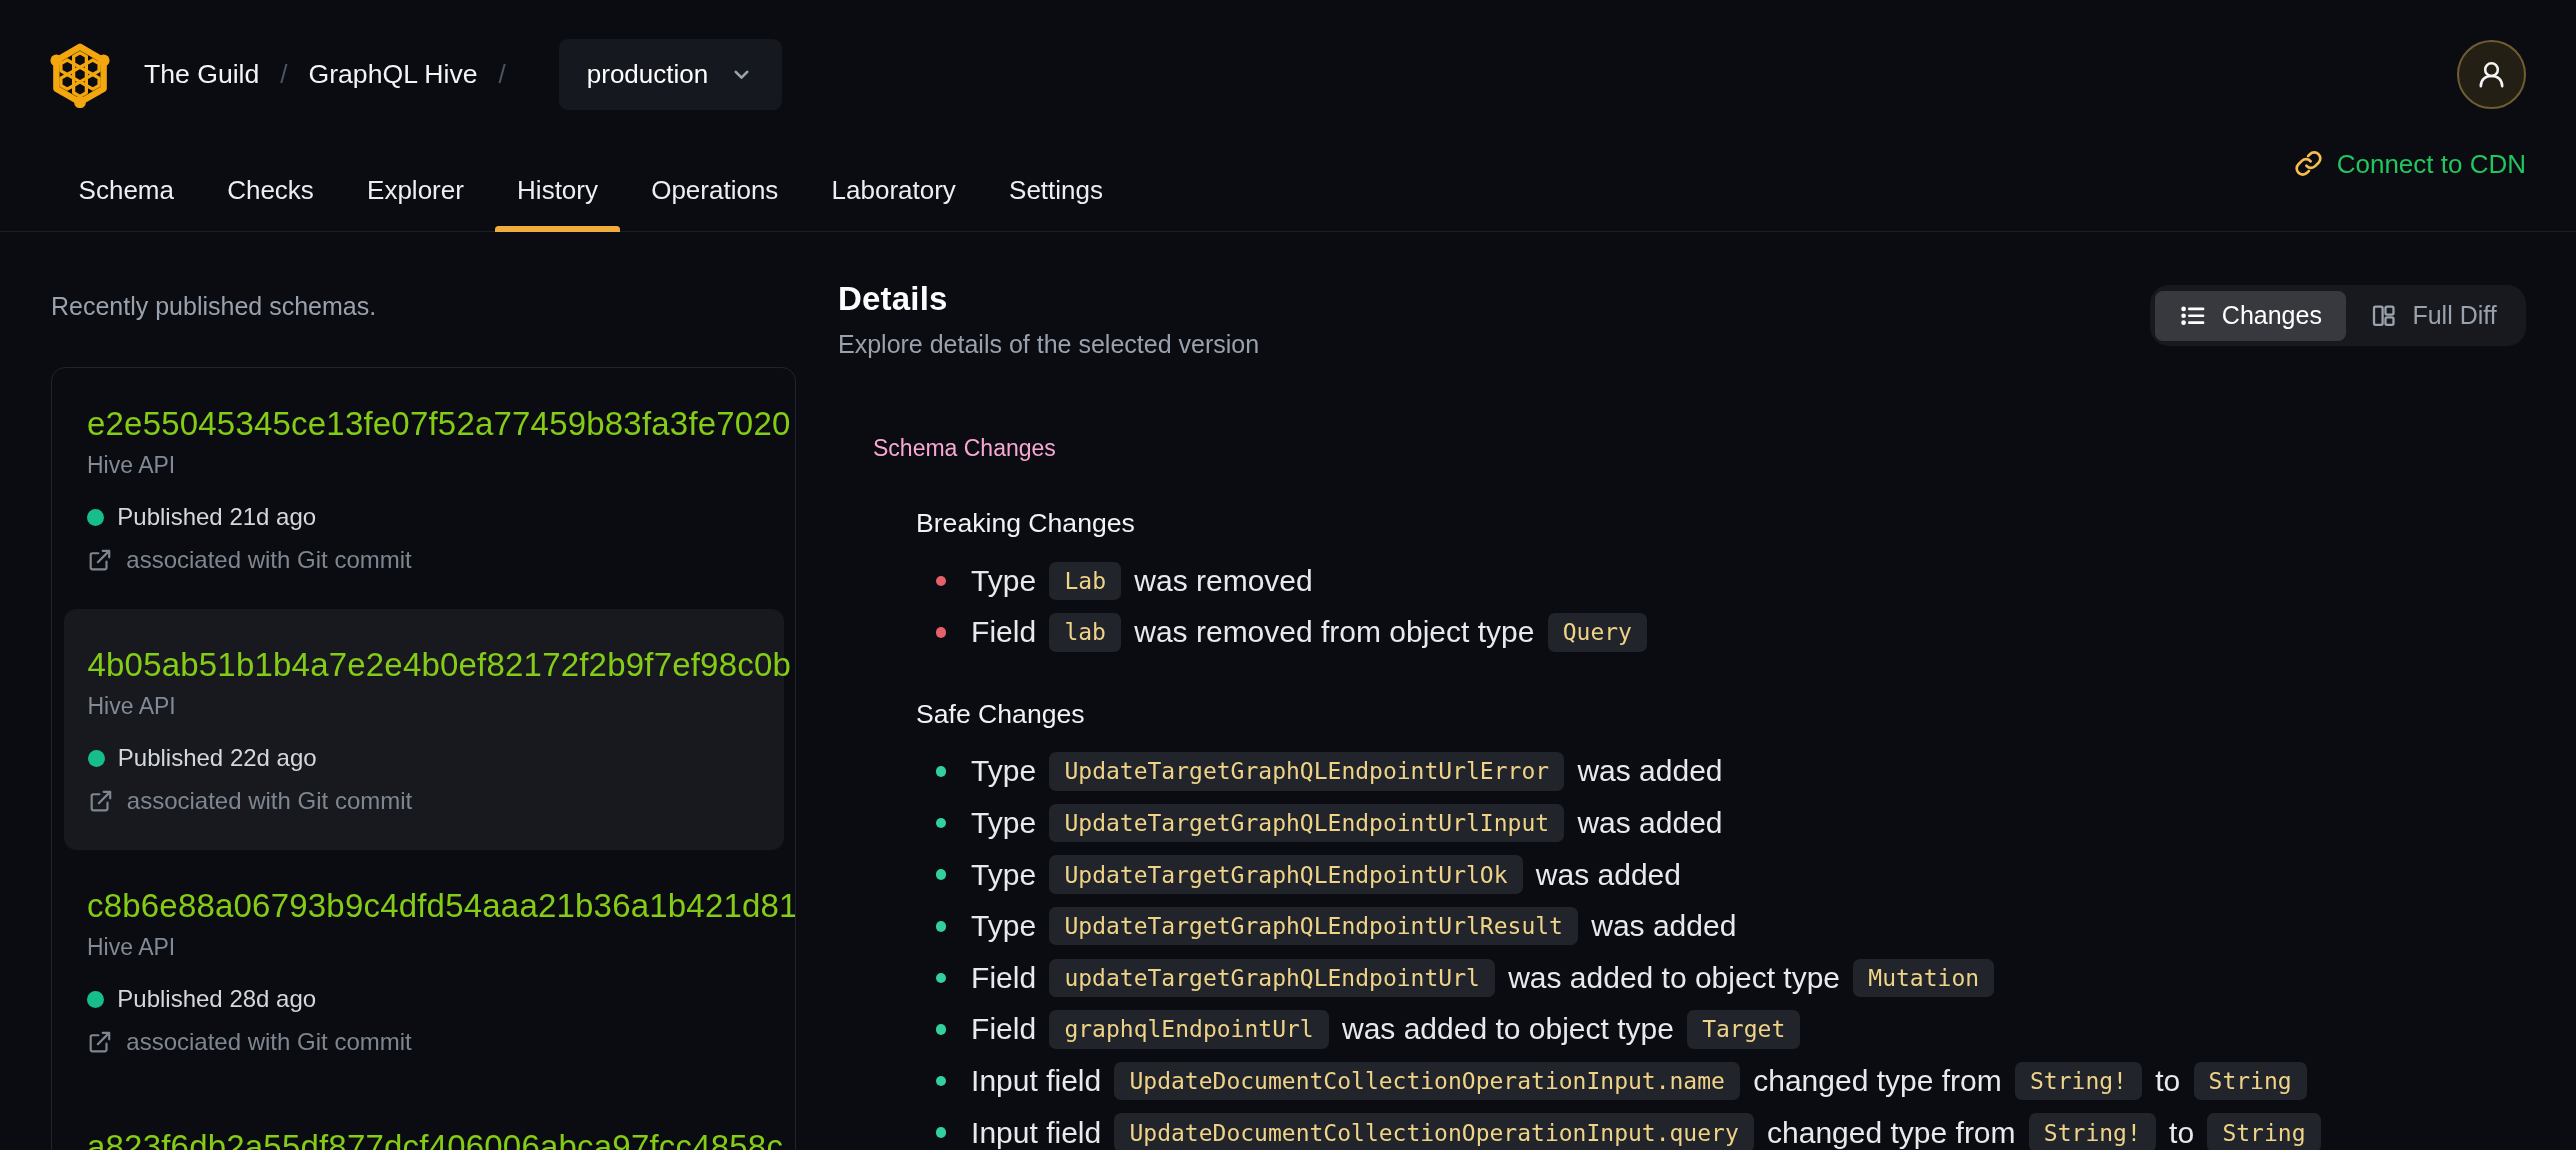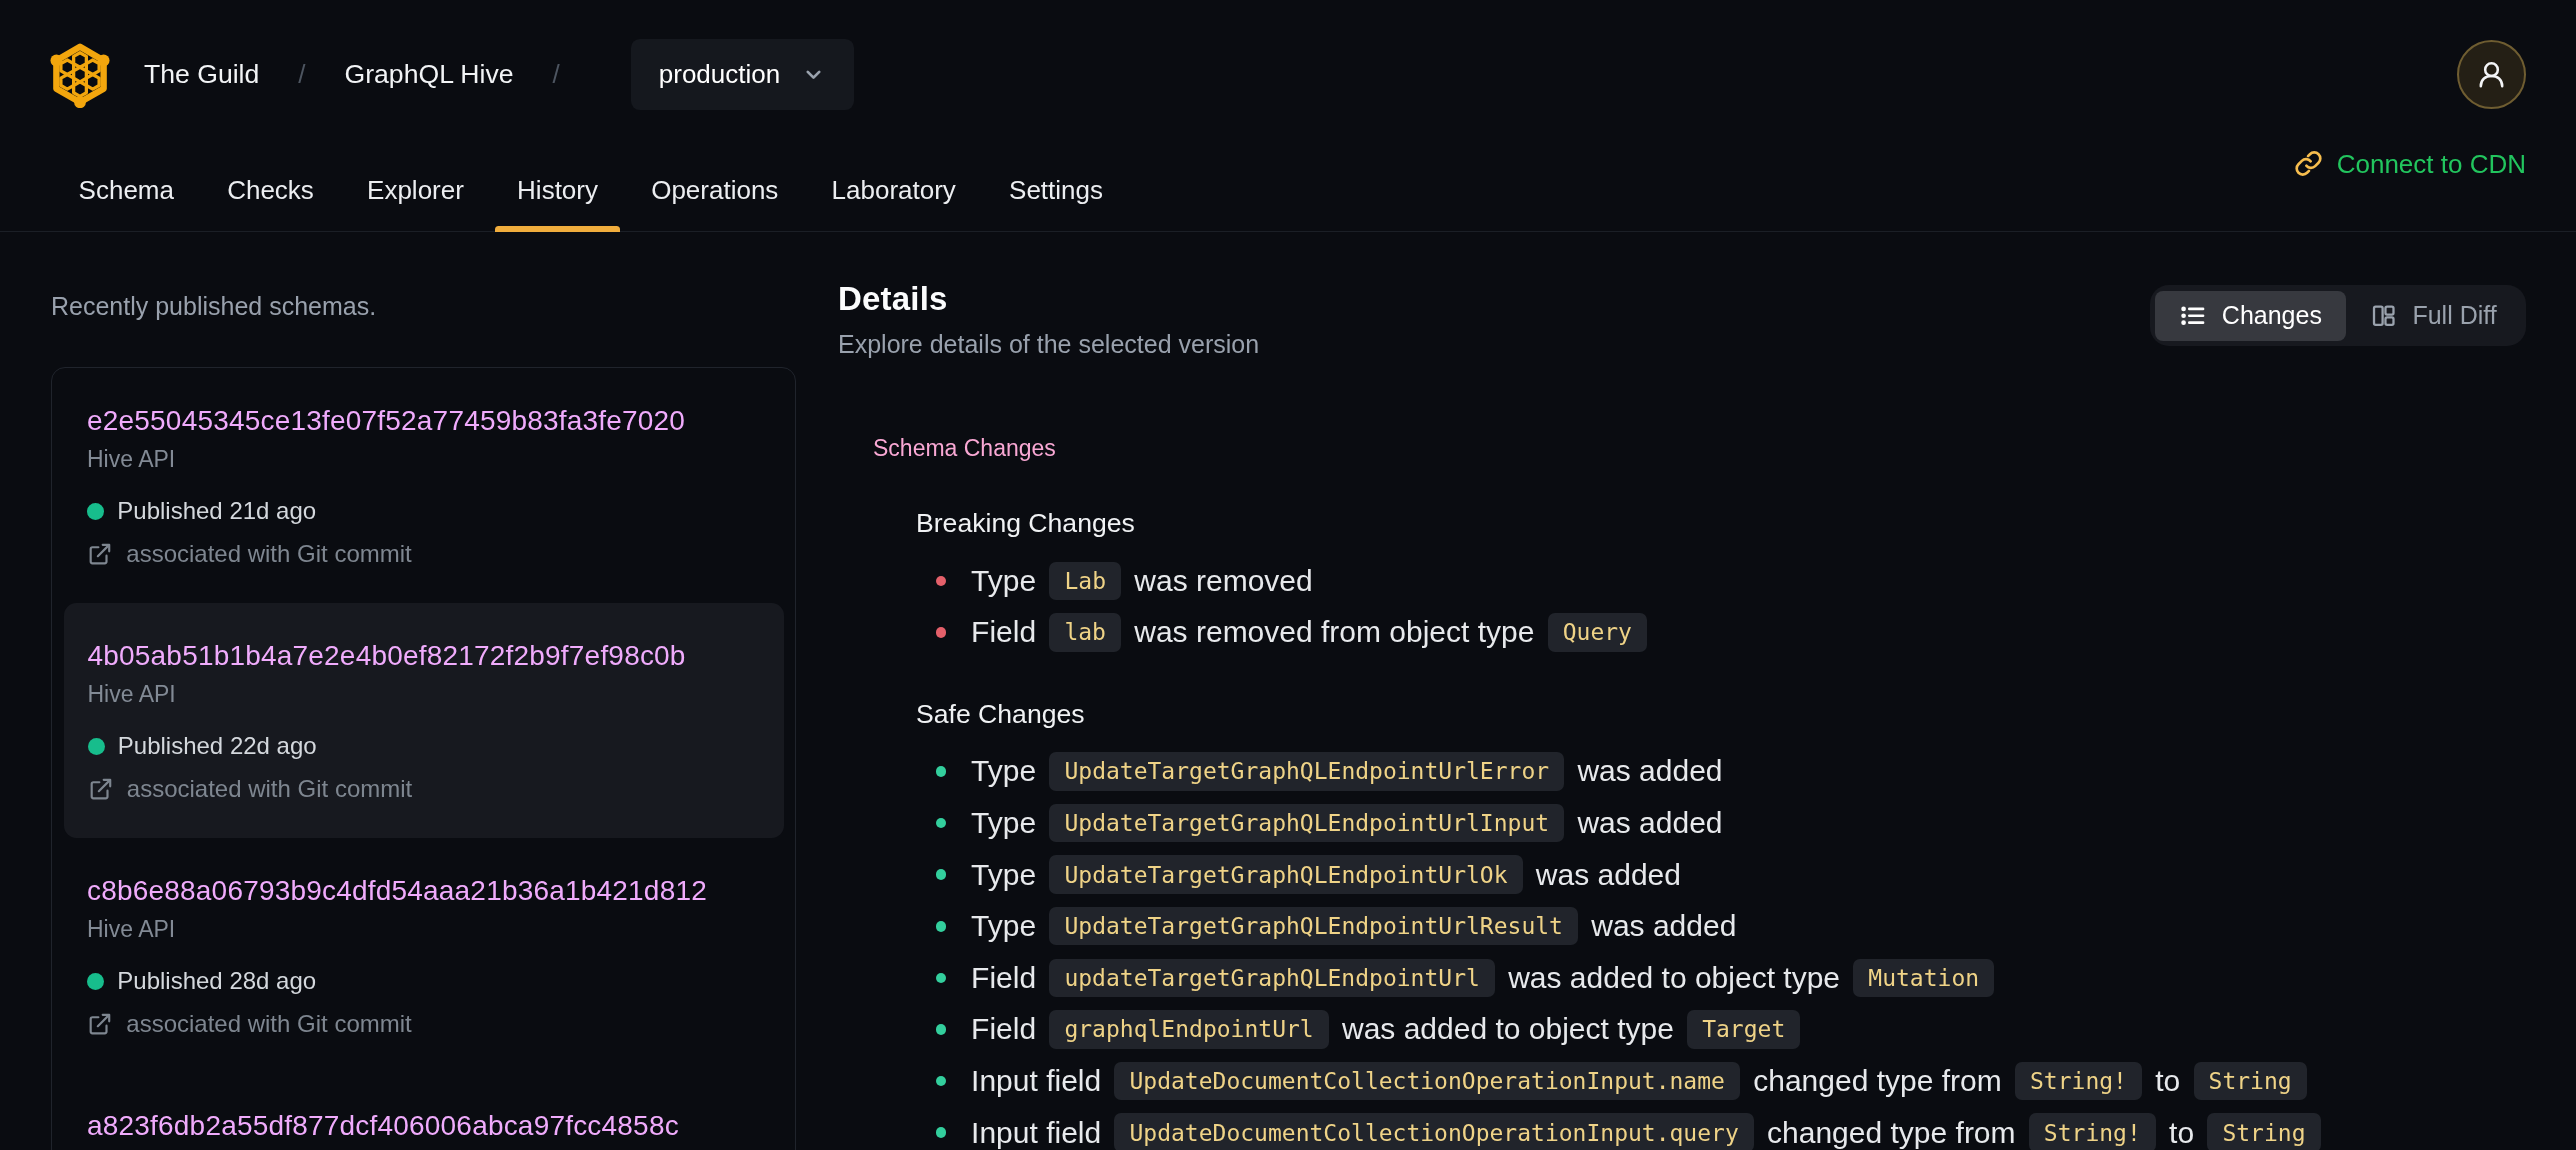--- a/index.html
+++ b/index.html
@@ -5,21 +5,21 @@
   * { box-sizing: border-box; margin: 0; padding: 0; }
   html, body { width: 2576px; height: 1151px; overflow: hidden; }
   body {
     background: #0a0c11;
     color: #e9ebee;
     font-family: "Liberation Sans", sans-serif;
   }
   
   .topbar { display: flex; align-items: center; height: 149px; padding: 0 50px; }
   .logo { flex: none; display: flex; }
-  .crumbs { display: flex; align-items: center; gap: 39px; margin-left: 34px; font-size: 26.6px; font-weight: 500; color: #f2f4f6; }
+  .crumbs { display: flex; align-items: center; gap: 21px; margin-left: 34px; font-size: 26.6px; font-weight: 500; color: #f2f4f6; }
   .crumb-sep { color: #4d5560; font-weight: 400; font-size: 26px; }
   .target-btn {
     display: flex; align-items: center; gap: 21px;
     background: #15181e; border: none; border-radius: 8.9px;
     height: 71px; padding: 0 28px; margin-left: 32px;
     color: #ffffff; font-size: 26px; font-family: inherit; cursor: pointer;
   }
   .avatar {
     margin-left: auto; width: 69px; height: 69px; border-radius: 50%;
     border: 2.7px solid #6f5d31; background: #241f15;
@@ -36,21 +36,21 @@
   
   .main { display: flex; padding: 48px 50px 0 51px; height: 918px; }
   .col-left { width: 745px; flex: none; margin-right: 42px; }
   .col-right { flex: 1; min-width: 0; }
   .panel-title { font-size: 33px; font-weight: 700; color: #fbfcfd; letter-spacing: 0.2px; }
   .panel-sub { margin-top: 12.4px; font-size: 25px; color: #99a1ad; }
   
   .versions-list { margin-top: 46px; border: 0.9px solid #20242c; border-radius: 14px; height: 886px; overflow: hidden; }
   .version-card { padding: 37px 35px 35px 35px; cursor: pointer; }
   .version-card.selected { background: #17191f; border-radius: 12.4px; margin: 0 11.5px; padding: 37px 24px 35px 24px; }
-  .v-hash { font-size: 28px; font-weight: 500; color: #f0abfc; letter-spacing: 0.2px; }
+  .v-hash { font-size: 33px; font-weight: 500; color: #84cc16; letter-spacing: 0.2px; }
   .v-service { margin-top: 8.9px; font-size: 23px; color: #828a95; }
   .v-status { margin-top: 24px; display: flex; align-items: center; gap: 13.3px; font-size: 24px; color: #d4d8dd; }
   .v-dot { width: 17px; height: 17px; border-radius: 50%; background: #17bd8c; flex: none; }
   .v-git { margin-top: 15px; display: flex; align-items: center; gap: 13.3px; font-size: 24px; color: #7e8690; cursor: pointer; }
   .v-git svg { flex: none; }
   
   .details-head { display: flex; align-items: flex-start; }
   .toggle-group { margin-left: auto; margin-top: 5.3px; display: flex; background: #17191f; border-radius: 19px; padding: 5.3px; }
   .toggle-btn {
     display: flex; align-items: center; gap: 15px; padding: 10.6px 24px;

